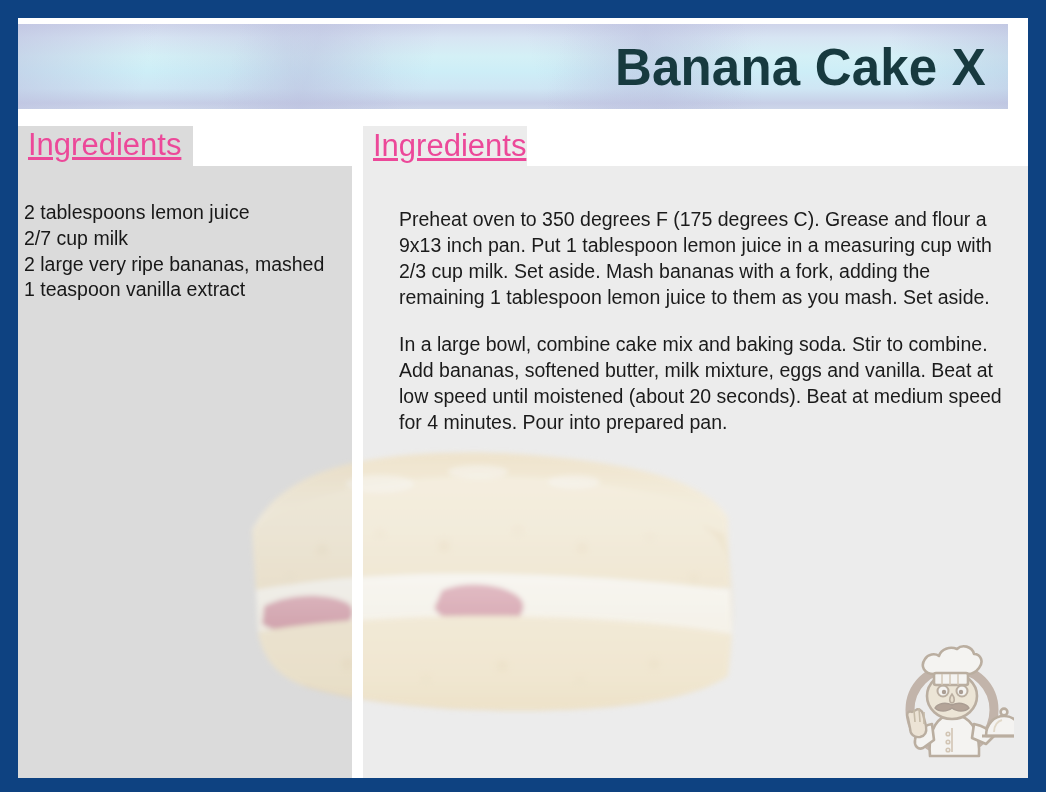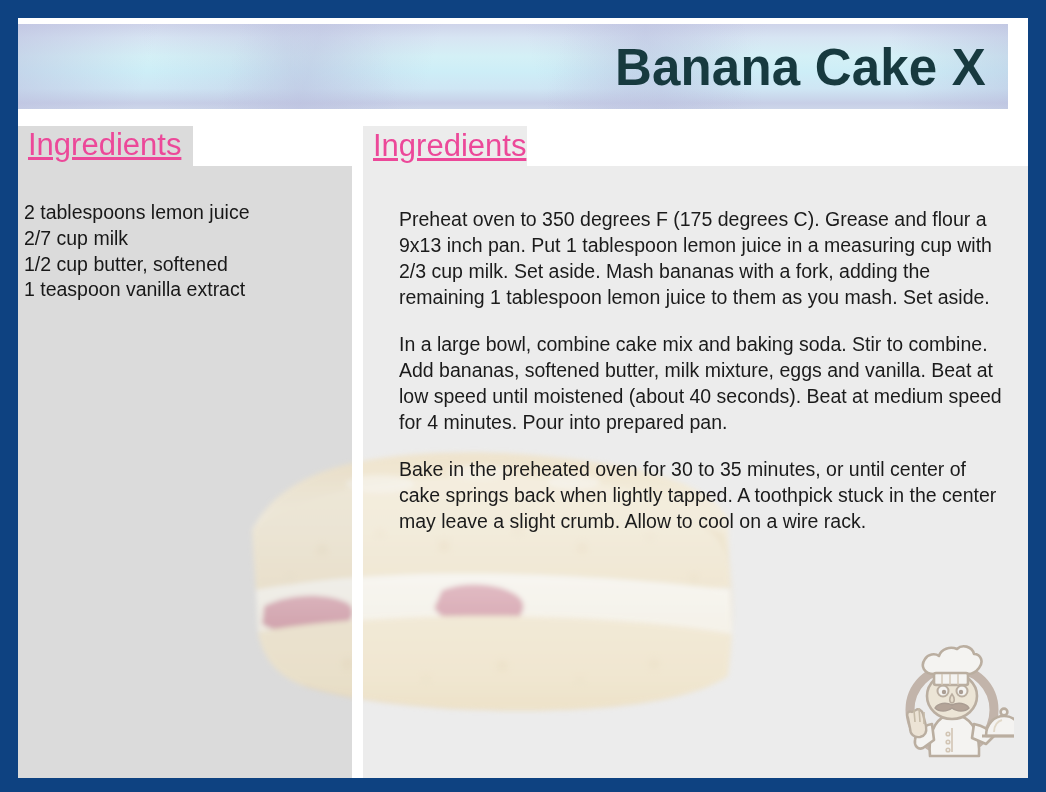--- a/index.html
+++ b/index.html
@@ -198,22 +198,21 @@
     </div>
 
     <div id="ingredients-tab"></div>
     <div id="ingredients-panel"></div>
 
     <div id="directions-tab"></div>
     <div id="directions-panel">
 
       <div id="directions-body">
           <p>Preheat oven to 350 degrees F (175 degrees C). Grease and flour a 9x13 inch pan. Put 1 tablespoon lemon juice in a measuring cup with 2/3 cup milk. Set aside. Mash bananas with a fork, adding the remaining 1 tablespoon lemon juice to them as you mash. Set aside.</p>
-          <p>In a large bowl, combine cake mix and baking soda. Stir to combine. Add bananas, softened butter, milk mixture, eggs and vanilla. Beat at low speed until moistened (about 40 seconds). Beat at medium speed for 4 minutes. Pour into prepared pan.</p>
-          <p>Bake in the preheated oven for 30 to 35 minutes, or until center of cake springs back when lightly tapped. A toothpick stuck in the center may leave a slight crumb. Allow to cool on a wire rack.</p>
+          <p>In a large bowl, combine cake mix and baking soda. Stir to combine. Add bananas, softened butter, milk mixture, eggs and vanilla. Beat at low speed until moistened (about 20 seconds). Beat at medium speed for 4 minutes. Pour into prepared pan.</p>
         </div>
     </div>
 
     <div id="panel-divider"></div>
 
     <svg id="cake-image" viewBox="0 0 540 300">
       <defs>
         <linearGradient id="crustTop" x1="0" y1="0" x2="0" y2="1">
           <stop offset="0%" stop-color="#f0dcb4"></stop>
           <stop offset="45%" stop-color="#f7e9c9"></stop>
@@ -291,21 +290,21 @@
       <g filter="url(#soften)" opacity="0.55">
         <ellipse cx="150" cy="46" rx="34" ry="9" fill="#fffdf6"></ellipse>
         <ellipse cx="248" cy="34" rx="30" ry="7" fill="#fffdf6"></ellipse>
         <ellipse cx="344" cy="44" rx="26" ry="7" fill="#fffdf6"></ellipse>
       </g>
     </svg>
 
     <div id="ingredients-list">
         <div class="ing-line">2 tablespoons lemon juice</div>
         <div class="ing-line">2/7 cup milk</div>
-        <div class="ing-line">1/2 cup butter, softened</div>
+        <div class="ing-line">2 large very ripe bananas, mashed</div>
         <div class="ing-line">1 teaspoon vanilla extract</div>
       </div>
 
     <div class="section-heading" id="ingredients-heading">Ingredients</div>
     <div class="section-heading" id="directions-heading">Ingredients</div>
 
     <svg id="chef-logo" viewBox="0 0 124 124">
       <g fill="none" stroke="#8a6a52" stroke-width="3.2" stroke-linejoin="round" stroke-linecap="round">
 
         <circle cx="62" cy="70" r="42" stroke="#8a6a52" stroke-width="9" opacity="0.85"></circle>

